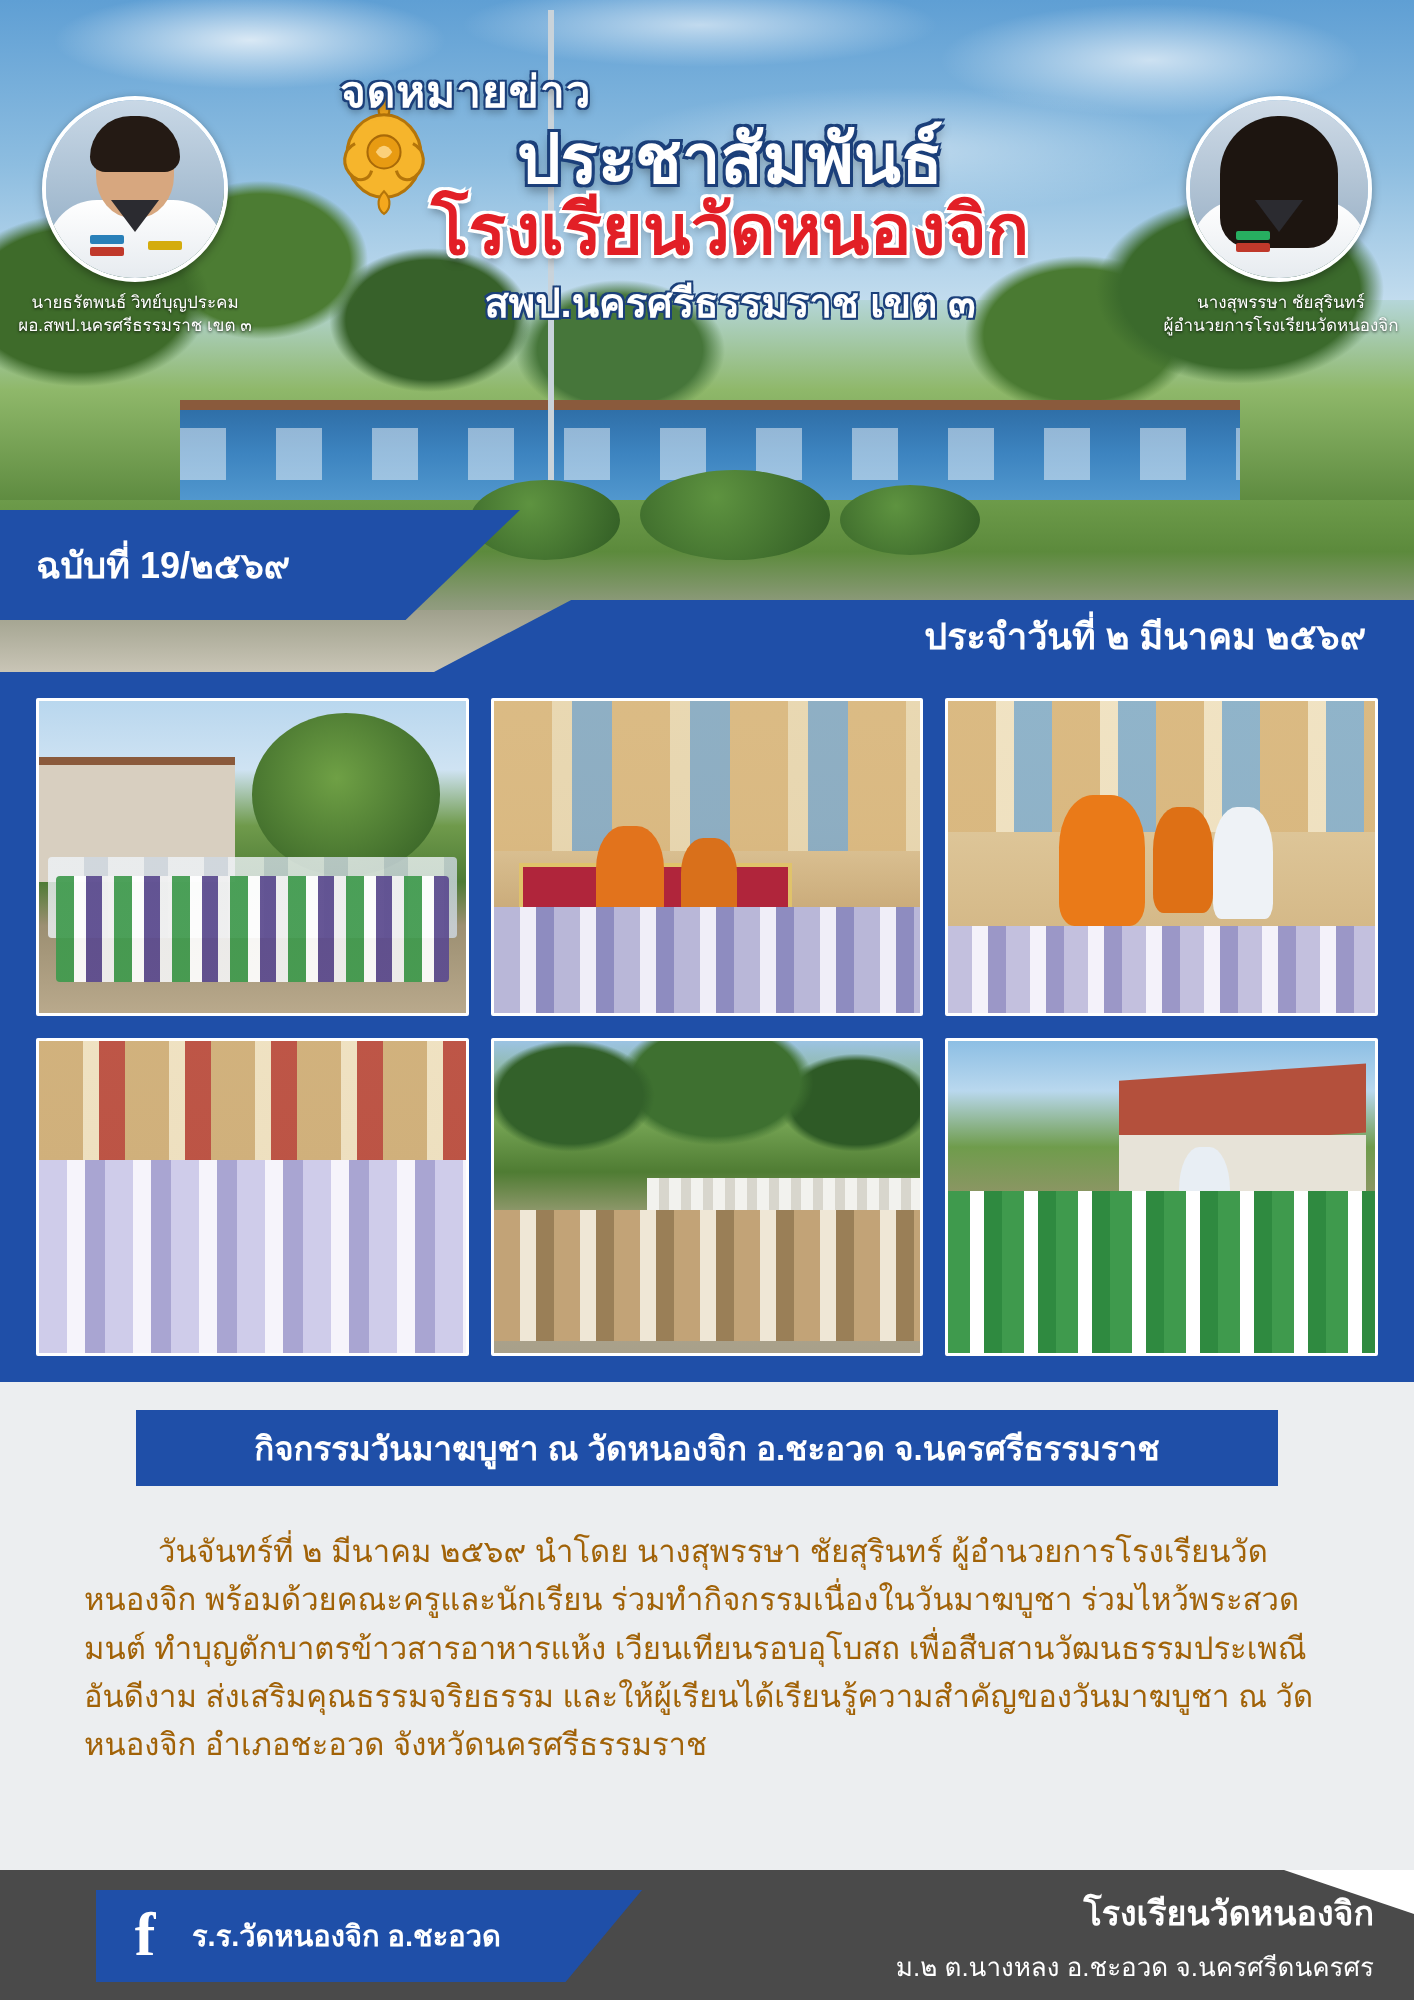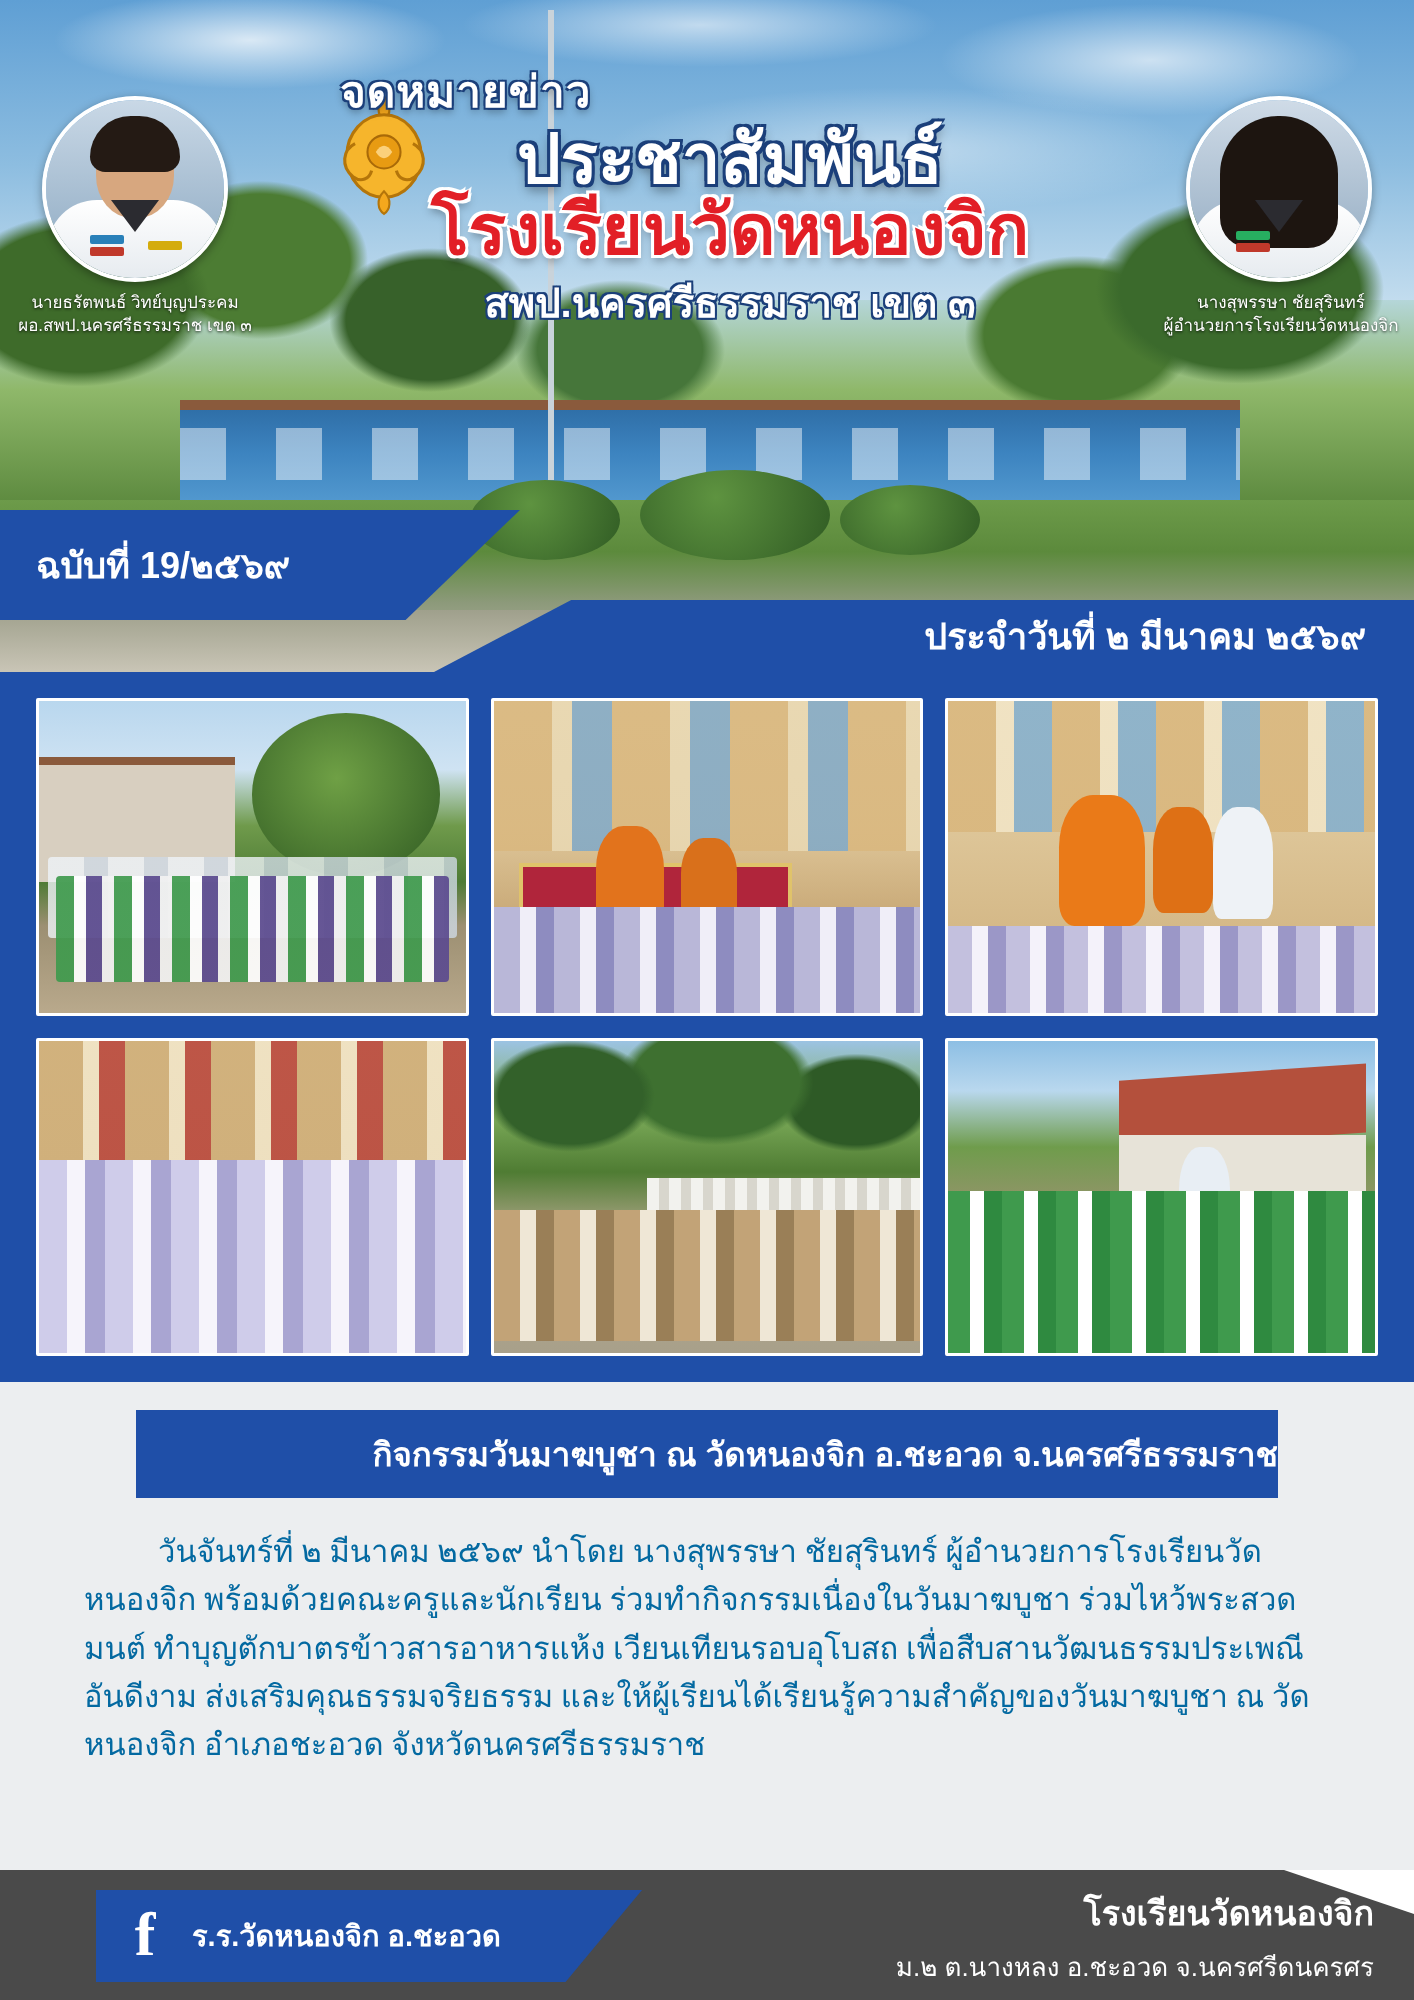--- a/index.html
+++ b/index.html
@@ -215,30 +215,29 @@
   .p6 .kids { position:absolute; left:0; bottom:0; width:100%; height:52%;
     background: repeating-linear-gradient(to right, #3f9a4d 0 22px, #ffffff 22px 36px, #2f8a40 36px 54px); }
   .p6 .teacher { position:absolute; left:54%; top:34%; width:12%; height:34%; border-radius:40% 40% 10% 10%; background:#e8eef4; }
 
   
   .body-area {
     position: absolute; left: 0; top: 1382px; width: 1414px; height: 488px;
     background: #eceef0;
   }
   .headline-bar {
-    position: absolute; left: 136px; top: 28px; width: 1142px; height: 88px;
+    position: absolute; left: 136px; top: 28px; width: 1142px; height: 76px;
     background: #1f4fa8; color: #ffffff;
-    display: flex; align-items: center; justify-content: flex-end;
+    display: flex; align-items: center; justify-content: center;
     font-size: 33px; font-weight: bold;
   }
   .paragraph {
     position: absolute; left: 84px; top: 146px; width: 1250px;
-    font-size: 31px; line-height: 1.56; color: #0369a1; text-align: left;
+    font-size: 31px; line-height: 1.56; color: #a16207; text-align: left;
     text-indent: 74px;
-    font-family: Liberation Serif, serif;
   }
 
   
   .footer {
     position: absolute; left: 0; top: 1870px; width: 1414px; height: 130px;
     background: #4a4a4a;
   }
   .fb-ribbon {
     position: absolute; left: 96px; top: 20px; width: 546px; height: 92px;
     background: #1f4fa8; display: flex; align-items: center; padding-left: 16px;

